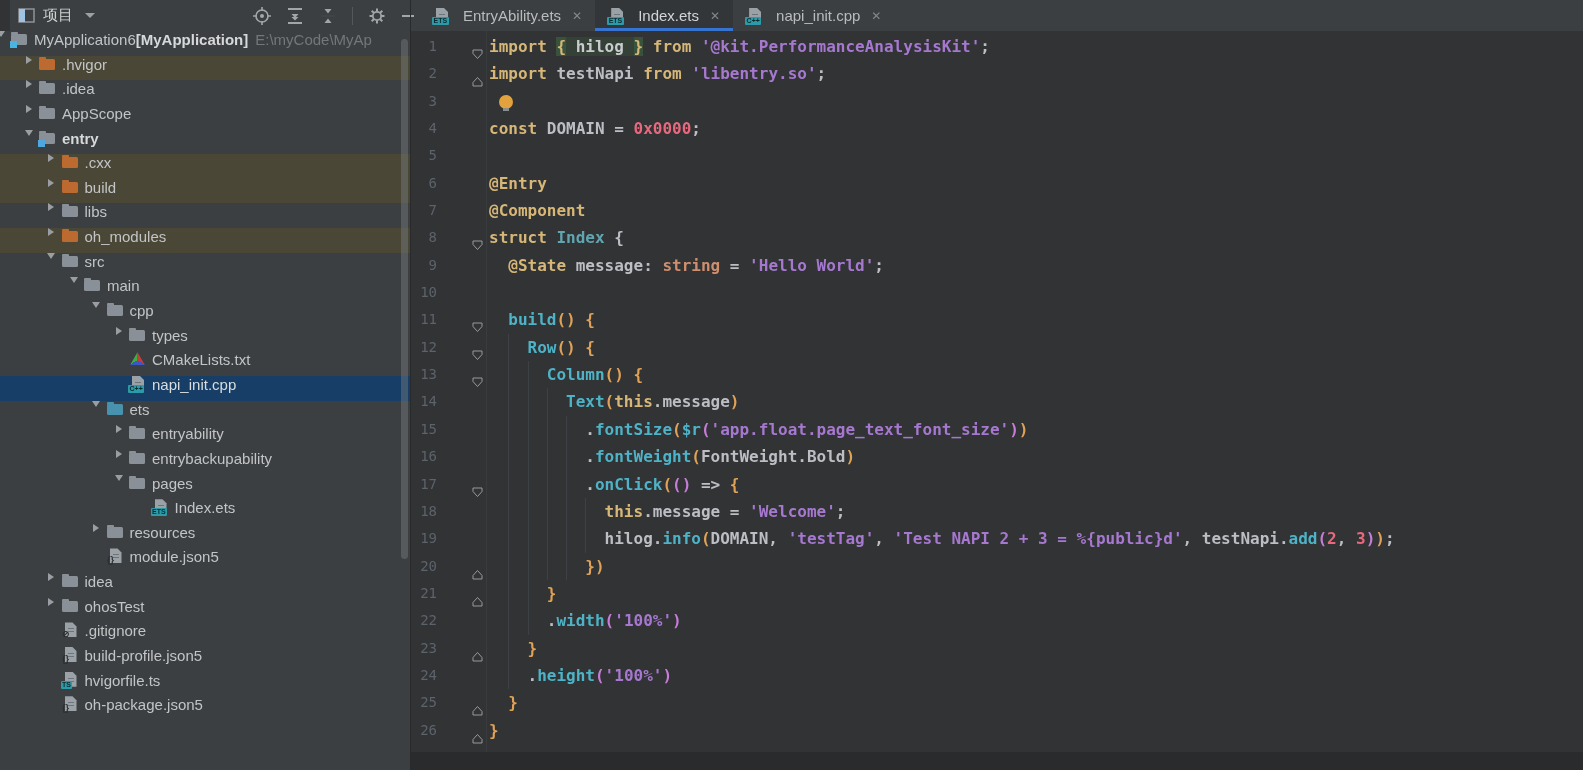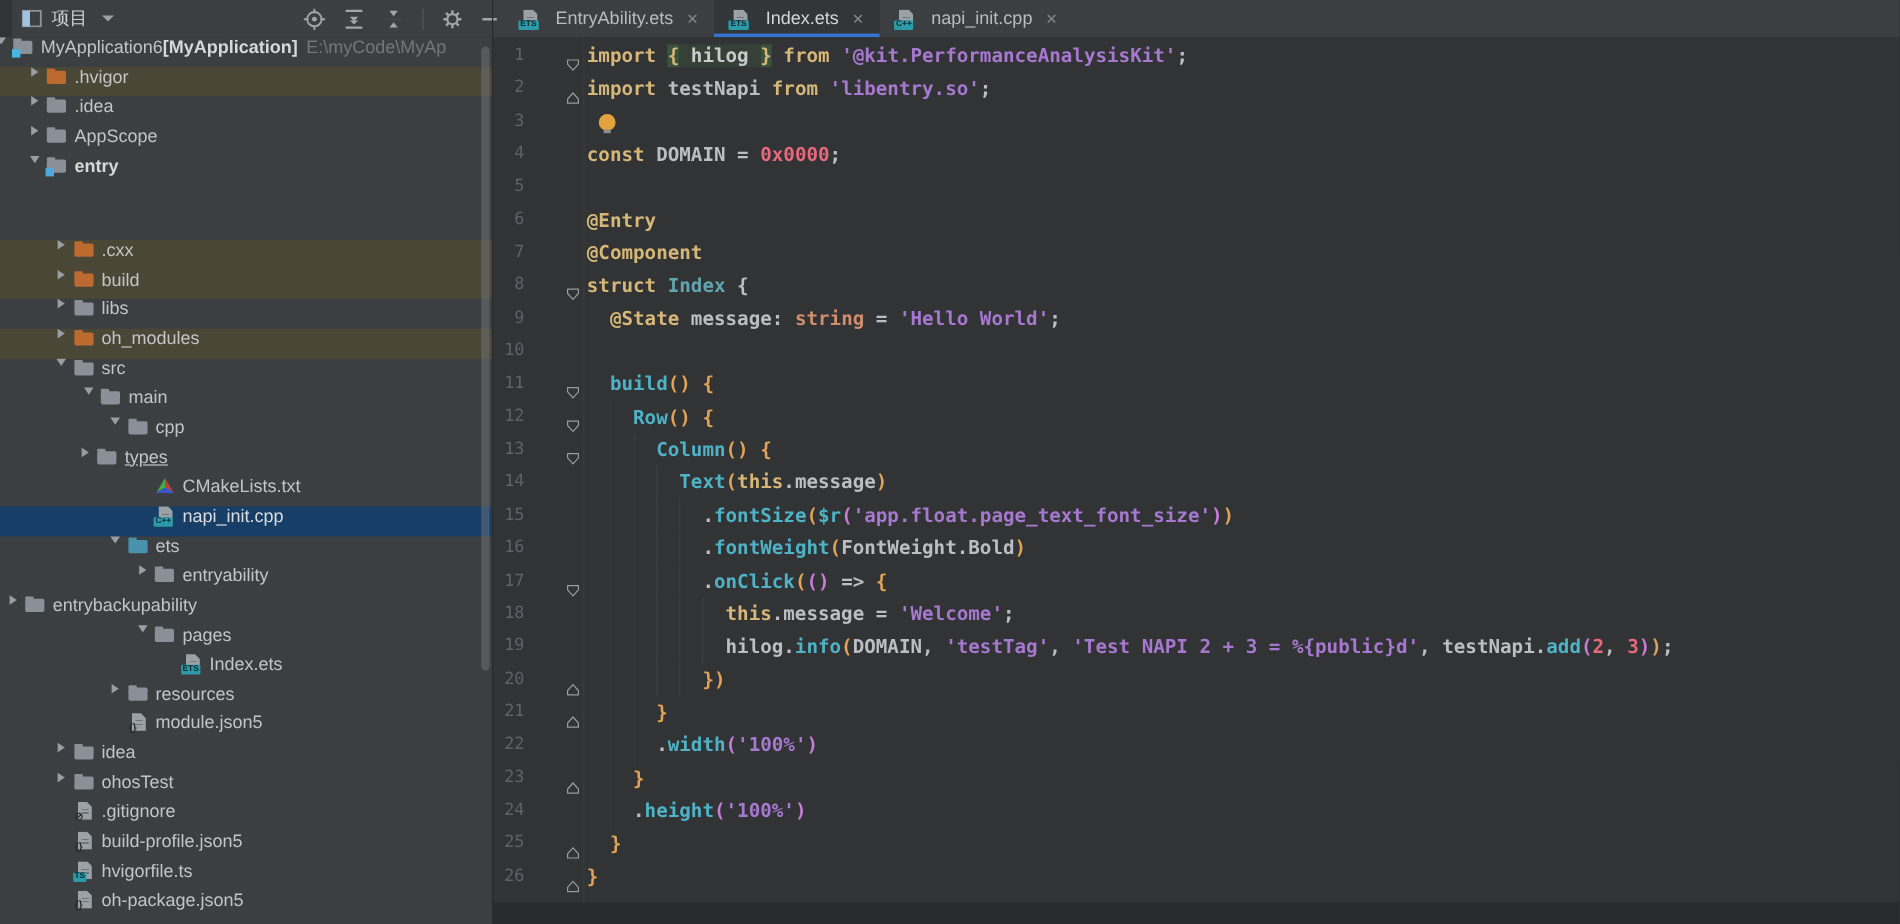--- a/index.html
+++ b/index.html
@@ -176,21 +176,21 @@
         </div>
         <div class="trow" style="padding-left: 18px;">
           <span class="chev">
             <span class="chev-down"></span>
           </span>
           <span class="ic ic-folder f-grey">
             <span class="modbox"></span>
           </span>
           <span class="bold">entry</span>
         </div>
-        <div class="trow olive" style="padding-left: 40.5px; margin-top: 46px;">
+        <div class="trow olive" style="padding-left: 40.5px;">
           <span class="chev">
             <span class="chev-right"></span>
           </span>
           <span class="ic ic-folder f-orange"></span>
           <span>.cxx</span>
         </div>
         <div class="trow olive" style="padding-left: 40.5px;">
           <span class="chev">
             <span class="chev-right"></span>
           </span>
@@ -225,21 +225,21 @@
           <span class="ic ic-folder f-grey"></span>
           <span>main</span>
         </div>
         <div class="trow" style="padding-left: 85.5px;">
           <span class="chev">
             <span class="chev-down"></span>
           </span>
           <span class="ic ic-folder f-grey"></span>
           <span>cpp</span>
         </div>
-        <div class="trow" style="padding-left: 60px; text-decoration: underline;">
+        <div class="trow" style="padding-left: 108px;">
           <span class="chev">
             <span class="chev-right"></span>
           </span>
           <span class="ic ic-folder f-grey"></span>
           <span>types</span>
         </div>
         <div class="trow" style="padding-left: 108px;">
           <span class="chev"></span>
           <span class="ic ic-cmake"></span>
           <span>CMakeLists.txt</span>
@@ -258,21 +258,21 @@
           <span class="ic ic-folder f-teal"></span>
           <span>ets</span>
         </div>
         <div class="trow" style="padding-left: 108px;">
           <span class="chev">
             <span class="chev-right"></span>
           </span>
           <span class="ic ic-folder f-grey"></span>
           <span>entryability</span>
         </div>
-        <div class="trow" style="">
+        <div class="trow" style="padding-left: 108px;">
           <span class="chev">
             <span class="chev-right"></span>
           </span>
           <span class="ic ic-folder f-grey"></span>
           <span>entrybackupability</span>
         </div>
         <div class="trow" style="padding-left: 108px;">
           <span class="chev">
             <span class="chev-down"></span>
           </span>

